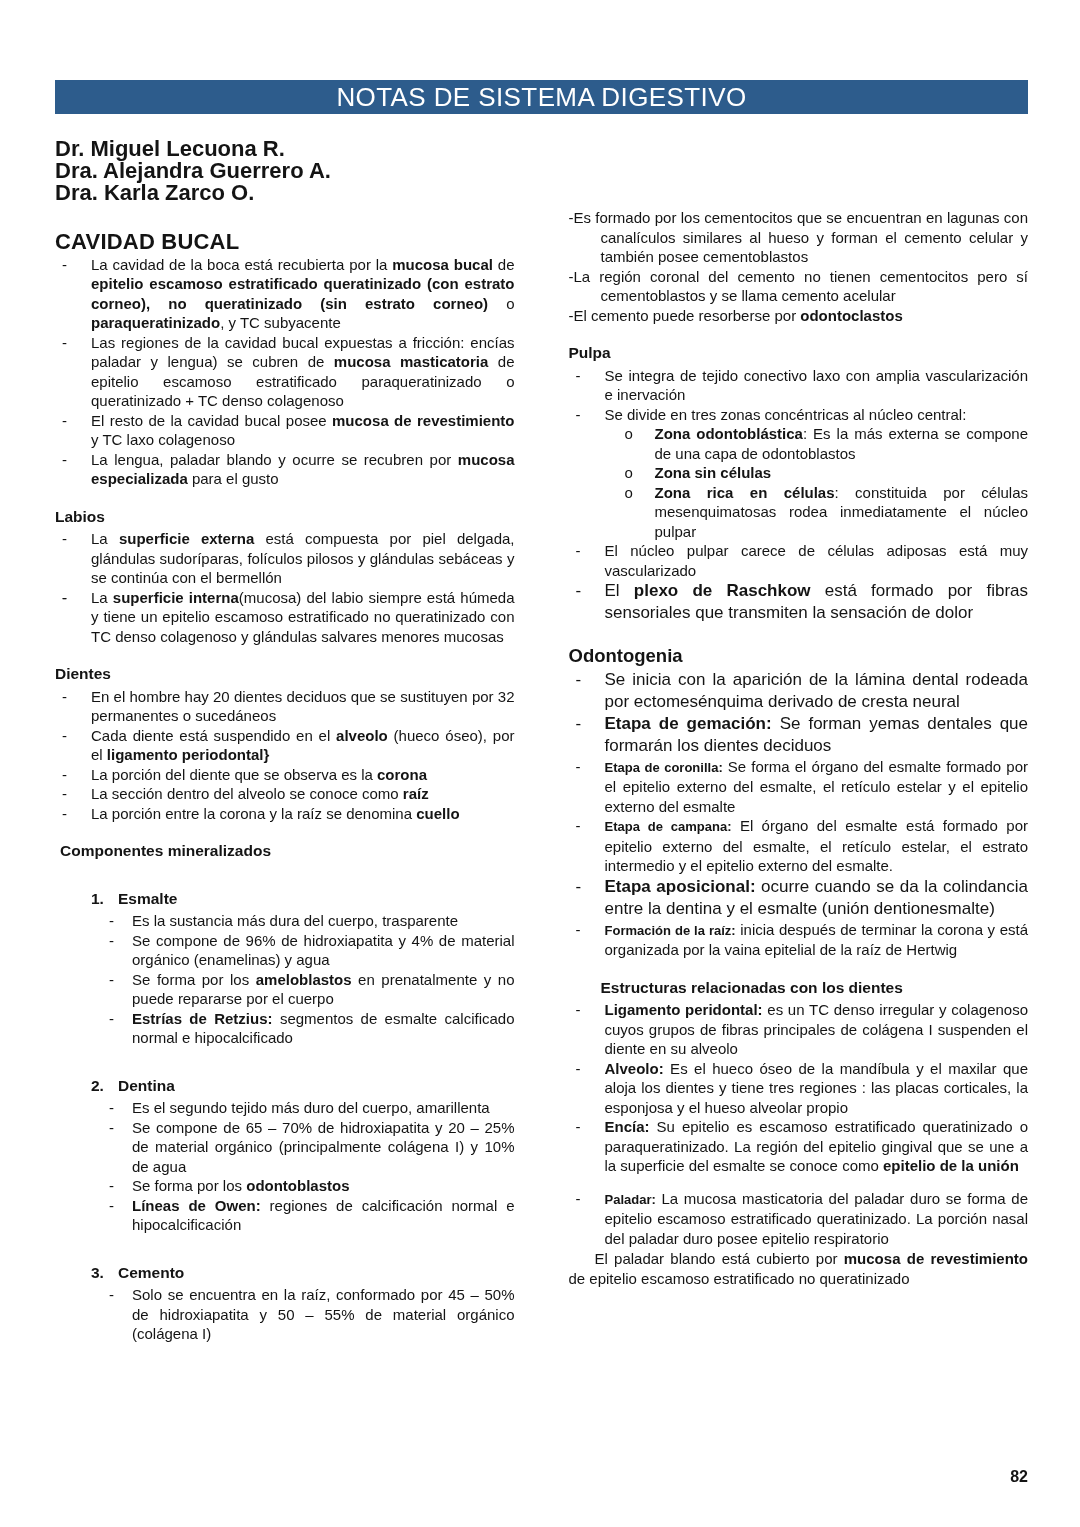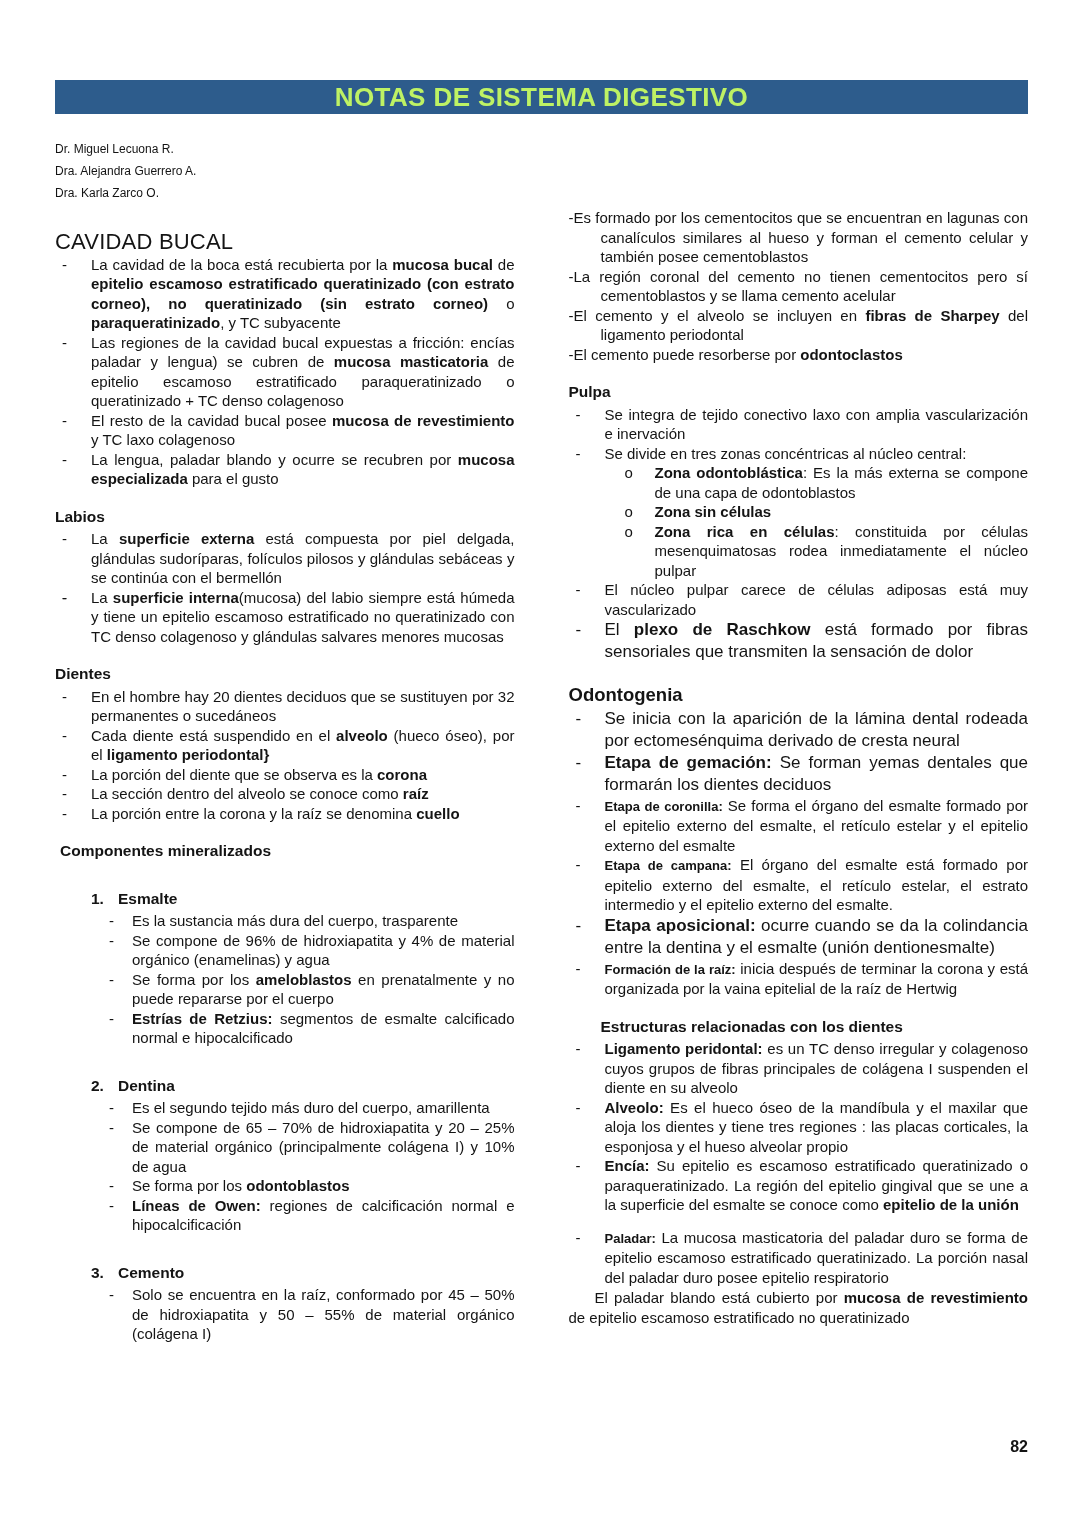--- a/index.html
+++ b/index.html
@@ -15,45 +15,45 @@
   .page { padding: 80px 52px 0 55px; }
 
   .banner {
     height: 34px;
     background: #2d5c8c;
     display: flex;
     align-items: center;
     justify-content: center;
   }
   .banner-title {
-    color: #bef264;
+    color: #ffffff;
     font-size: 26px;
-    font-weight: bold;
+    font-weight: normal;
     letter-spacing: 0.4px;
   }
 
   .authors {
     margin-top: 24px;
-    font-weight: normal;
-    font-size: 12px;
+    font-weight: bold;
+    font-size: 22px;
     line-height: 22px;
   }
 
   .cols { display: flex; gap: 54px; margin-top: 4px; }
   .col {
     flex: 1;
     min-width: 0;
     font-size: 15px;
     line-height: 19.5px;
     text-align: justify;
   }
 
   .h1 {
     font-size: 22px;
-    font-weight: normal;
+    font-weight: bold;
     margin-top: 24px;
     margin-bottom: 3px;
     text-align: left;
     letter-spacing: 0.2px;
   }
   .h2 {
     font-size: 15.5px;
     font-weight: bold;
     margin-top: 18px;
     margin-bottom: 3px;
@@ -89,21 +89,21 @@
 
   .b { font-weight: bold; }
   .bi.lg { font-size: 17px; line-height: 22px; }
   .lgseg { font-size: 13px; }
 
   .para { text-indent: 26px; margin-top: 1px; }
 
   .page-num {
     position: absolute;
     right: 52px;
-    bottom: 71px;
+    bottom: 41px;
     font-size: 16px;
     font-weight: bold;
   }
 </style>
 </head>
 <body style="color: rgb(20, 20, 20);">
 
 <div class="page-wrap">
   <div class="page">
 
@@ -157,21 +157,20 @@
           </div>
           <div class="h3"><span class="h3num">3.</span><span>Cemento</span></div>
           <div class="bullets bind1">
             <div class="bi"><span class="mk">-</span><span class="tx"><span>Solo se encuentra en la raíz, conformado por 45 – 50% de hidroxiapatita y 50 – 55% de material orgánico (colágena I)</span></span></div>
           </div>
         </div>
       <div class="col" id="col-right">
           <div class="bullets tight">
             <div class="bi"><span class="mk">-</span><span class="tx"><span>Es formado por los cementocitos que se encuentran en lagunas con canalículos similares al hueso y forman el cemento celular y también posee cementoblastos</span></span></div>
             <div class="bi"><span class="mk">-</span><span class="tx"><span>La región coronal del cemento no tienen cementocitos pero sí cementoblastos y se llama cemento acelular</span></span></div>
-            <div class="bi"><span class="mk">-</span><span class="tx"><span>El cemento y el alveolo se incluyen en </span><span class="b">fibras de Sharpey</span><span> del ligamento periodontal</span></span></div>
             <div class="bi"><span class="mk">-</span><span class="tx"><span>El cemento puede resorberse por </span><span class="b">odontoclastos</span></span></div>
           </div>
           <div class="h2">Pulpa</div>
           <div class="bullets">
             <div class="bi"><span class="mk">-</span><span class="tx"><span>Se integra de tejido conectivo laxo con amplia vascularización e inervación</span></span></div>
             <div class="bi"><span class="mk">-</span><span class="tx"><span>Se divide en tres zonas concéntricas al núcleo central:</span></span></div>
             <div class="bi sub"><span class="mk">o</span><span class="tx"><span class="b">Zona odontoblástica</span><span>: Es la más externa se compone de una capa de odontoblastos</span></span></div>
             <div class="bi sub"><span class="mk">o</span><span class="tx"><span class="b">Zona sin células</span></span></div>
             <div class="bi sub"><span class="mk">o</span><span class="tx"><span class="b">Zona rica en células</span><span>: constituida por células mesenquimatosas rodea inmediatamente el núcleo pulpar</span></span></div>
             <div class="bi"><span class="mk">-</span><span class="tx"><span>El núcleo pulpar carece de células adiposas está muy vascularizado</span></span></div>

